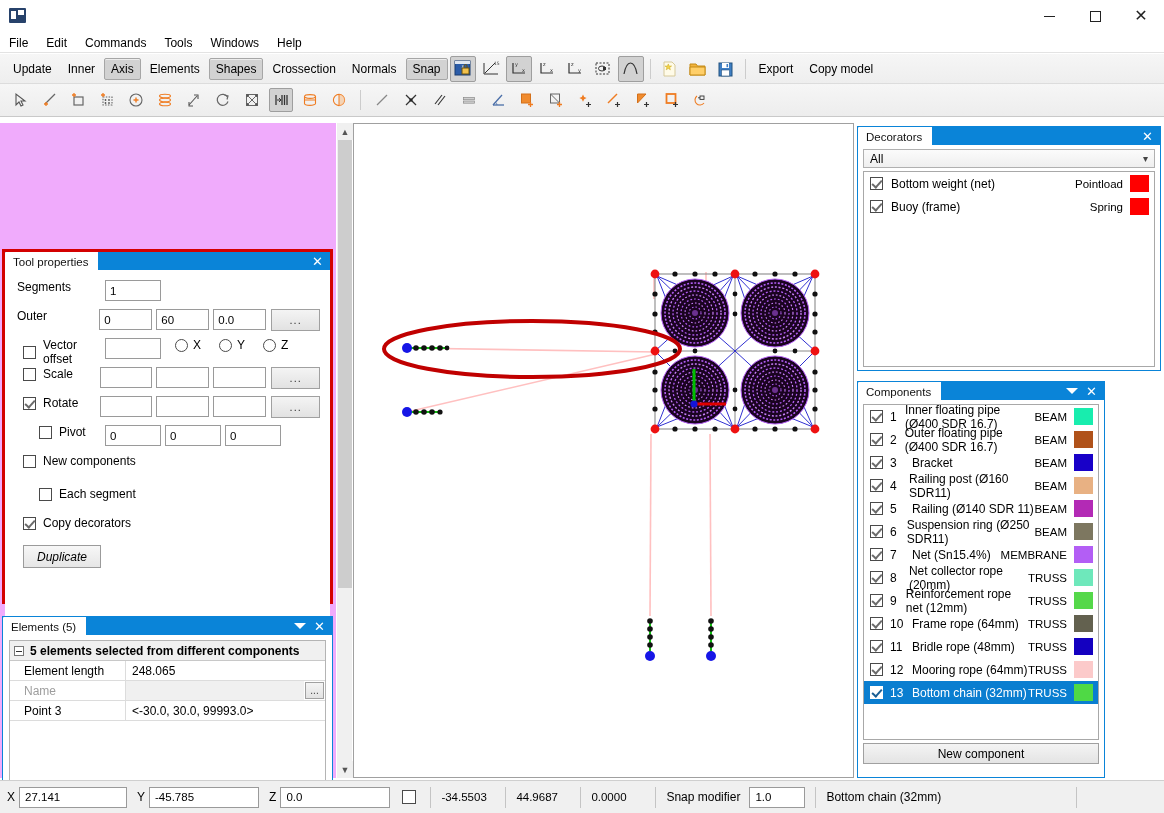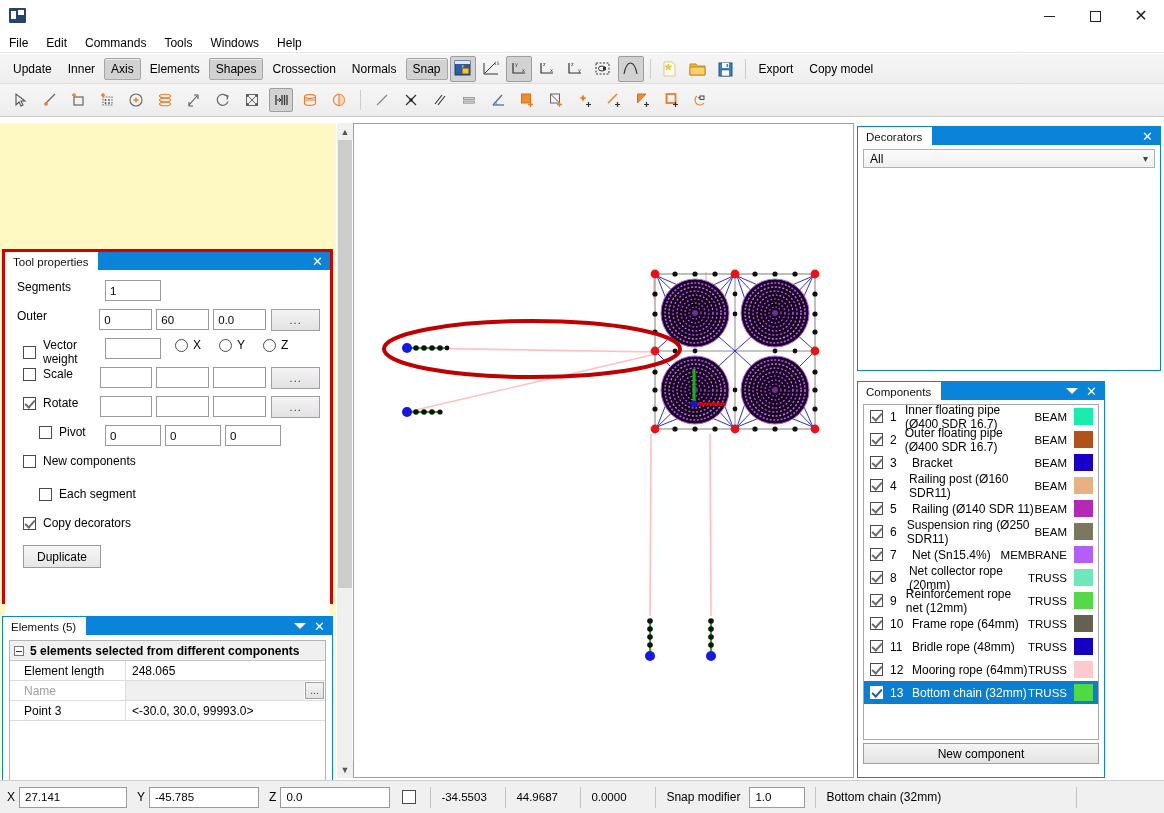--- a/index.html
+++ b/index.html
@@ -75,21 +75,21 @@
   .tb-btn {
     width: 24px; height: 24px; display:flex; align-items:center; justify-content:center;
     border: 1px solid transparent; border-radius: 2px;
   }
   .tb-btn.pressed { background: #d2d2d2; border: 1px solid #9e9e9e; }
   .tb-btn.lg { width: 26px; height: 26px; }
   .tb-sep { width: 1px; height: 20px; background: #cccccc; margin: 0 4px; }
   .ic { display: block; }
 
   
-  .left-dock { position: absolute; left: 0; top: 123px; width: 336px; height: 655px; background: #fef9c3; }
+  .left-dock { position: absolute; left: 0; top: 123px; width: 336px; height: 655px; background: #f0abfc; }
 
   .panel { position: absolute; background: #ffffff; }
   .panel-title {
     height: 18px; background: #0a84d8; position: relative;
     display: flex; align-items: stretch;
   }
   .panel-tab {
     background: #ffffff; color: #111; font-size: 11.5px;
     padding: 2px 10px 0 8px; display: flex; align-items: center;
     border-top-left-radius: 1px;
@@ -136,21 +136,21 @@
   .cb-label { font-size: 12px; }
   .cb-label.dis { color: #a9a9a9; }
   .radio {
     width: 13px; height: 13px; border: 1px solid #4a4a4a; border-radius: 50%;
     background: #fff; display: inline-block; flex: 0 0 auto;
   }
   .radio-wrap { display:flex; align-items:center; gap:5px; font-size:12px; }
   .btn-std {
     height: 23px; min-width: 78px; padding: 8px 12px;
     border: 1px solid #9b9b9b; background: linear-gradient(to bottom,#f7f7f7,#e6e6e6);
-    font-size: 12px; display: inline-flex; align-items: center; justify-content: center;
+    font-size: 12px; display: inline-flex; align-items: center; justify-content: center; font-style: italic;
   }
 
   
   #elements-panel { left: 2px; top: 493px; width: 331px; height: 202px; border: 1px solid #0a84d8; }
   .el-grid { margin: 5px 6px; border: 1px solid #b4b4b4; height: 169px; background: #fff; font-size: 12px; }
   .el-head {
     display: flex; align-items: center; gap: 6px; height: 20px;
     background: #f0f0f0; border-bottom: 1px solid #c8c8c8; padding-left: 4px;
     font-weight: bold;
   }
@@ -535,21 +535,21 @@
           <div class="row-label lbl-w">Outer</div>
           <div class="fld w110">0</div>
           <div class="fld w54" style="margin-left:4px;width:56px">60</div>
           <div class="fld w54" style="margin-left:4px;width:56px">0.0</div>
           <div class="btn-dots" style="margin-left:5px">...</div>
         </div>
 
         <div class="row">
           <div class="cb-row lbl-w" style="padding-left:6px">
             <span class="cb"></span>
-            <span class="cb-label">Vector weight</span>
+            <span class="cb-label">Vector offset</span>
           </div>
           <div class="fld w110"></div>
           <div class="radio-wrap" style="margin-left:14px">
             <span class="radio"></span>
             <span>X</span>
           </div>
           <div class="radio-wrap" style="margin-left:18px">
             <span class="radio"></span>
             <span>Y</span>
           </div>
@@ -830,20 +830,34 @@
     <div class="panel-title">
       <div class="panel-tab">Decorators</div>
       <div class="panel-title-actions">
         <span class="pt-close">✕</span>
       </div>
     </div>
     <div class="dec-combo">
       <span>All</span>
       <span class="caret">▾</span>
     </div>
+    <div class="dec-list">
+      <div class="dec-item">
+        <span class="cb checked"></span>
+        <span class="dec-name">Bottom weight (net)</span>
+        <span class="dec-kind">Pointload</span>
+        <span class="swatch" style="background:#ff0000"></span>
+      </div>
+      <div class="dec-item">
+        <span class="cb checked"></span>
+        <span class="dec-name">Buoy (frame)</span>
+        <span class="dec-kind">Spring</span>
+        <span class="swatch" style="background:#ff0000"></span>
+      </div>
+    </div>
   </div>
 
   <div class="panel" id="components-panel">
     <div class="panel-title">
       <div class="panel-tab">Components</div>
       <div class="panel-title-actions">
         <span class="pt-caret"></span>
         <span class="pt-close">✕</span>
       </div>
     </div>

